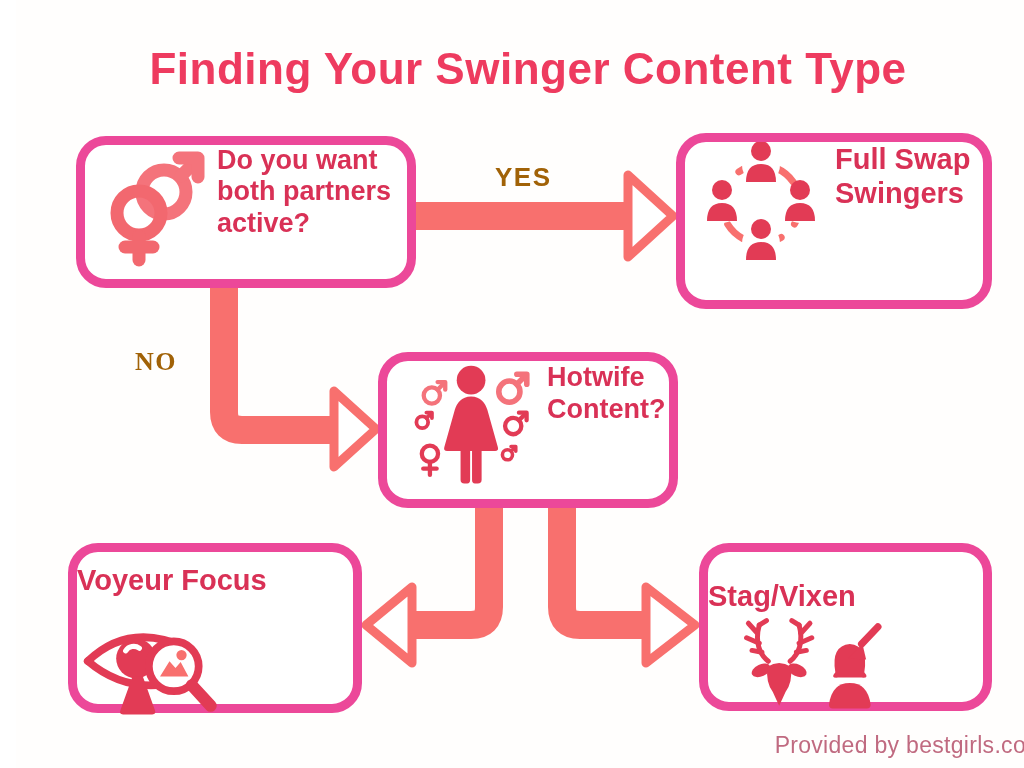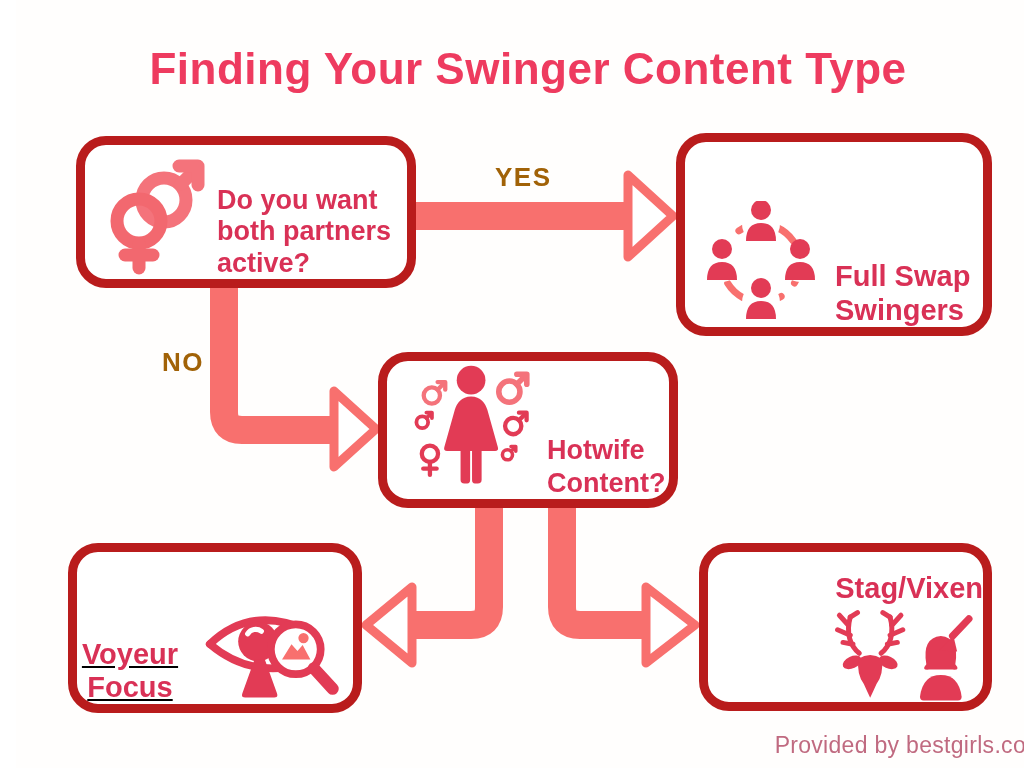--- a/index.html
+++ b/index.html
@@ -9,42 +9,42 @@
     font-family:"Liberation Sans", sans-serif;
     margin-left:16px;
   }
   .page-title {
     position:absolute; top:44px; left:0; width:100%;
     text-align:center; font-size:44px; font-weight:700;
     color:#ee3b5f; letter-spacing:0.5px;
   }
   .connectors { position:absolute; left:0; top:0; pointer-events:none; }
   .node {
-    position:absolute; background:#ffffff; border:9px solid #b91c1c;
+    position:absolute; background:#ffffff; border:9px solid #ec4899;
     border-radius:30px; box-sizing:border-box;
-    display:flex; align-items:flex-end;
+    display:flex; align-items:flex-start;
   }
   .node .label { font-weight:700; color:#d93156; }
   #node-decision { left:60px; top:136px; width:340px; height:152px; padding-left:16px; gap:12px; }
   #node-decision .label { font-size:27px; line-height:1.16; width:200px; }
-  #node-full-swap { left:660px; top:133px; width:316px; height:203px; padding-left:16px; gap:14px; }
+  #node-full-swap { left:660px; top:133px; width:316px; height:176px; padding-left:16px; gap:14px; }
   #node-full-swap .label { font-size:29px; line-height:1.18; width:162px; }
   #node-hotwife { left:362px; top:352px; width:300px; height:156px; padding-left:22px; gap:10px; }
   #node-hotwife .label { font-size:27px; line-height:1.2; width:152px; }
   #node-voyeur { left:52px; top:543px; width:294px; height:170px;
-    flex-direction:row; justify-content:flex-start; padding-top:12px; gap:16px;text-decoration:underline; }
+    flex-direction:column; justify-content:flex-start; padding-top:12px; gap:16px; }
   #node-stag { left:683px; top:543px; width:293px; height:168px;
-    flex-direction:column; justify-content:flex-start; padding-top:20px; gap:3px; }
+    flex-direction:column; justify-content:flex-start; padding-top:28px; gap:3px; }
   .top-label { font-size:29px; font-weight:700; color:#d93156; text-align:center; }
   .edge-label {
     position:absolute; font-weight:700; color:#a16207;
     font-size:26px; letter-spacing:1.5px;
   }
   #label-yes { left:479px; top:162px; }
-  #label-no  { left:146px; top:347px; }
+  #label-no  { left:119px; top:347px;font-family:Liberation Serif, serif; }
   .footer {
     position:absolute; right:14px; top:732px;
     font-size:23px; color:#c06a80; letter-spacing:0.3px;
   }
 </style>
 </head>
 <body>
 
 <div class="stage">
 

